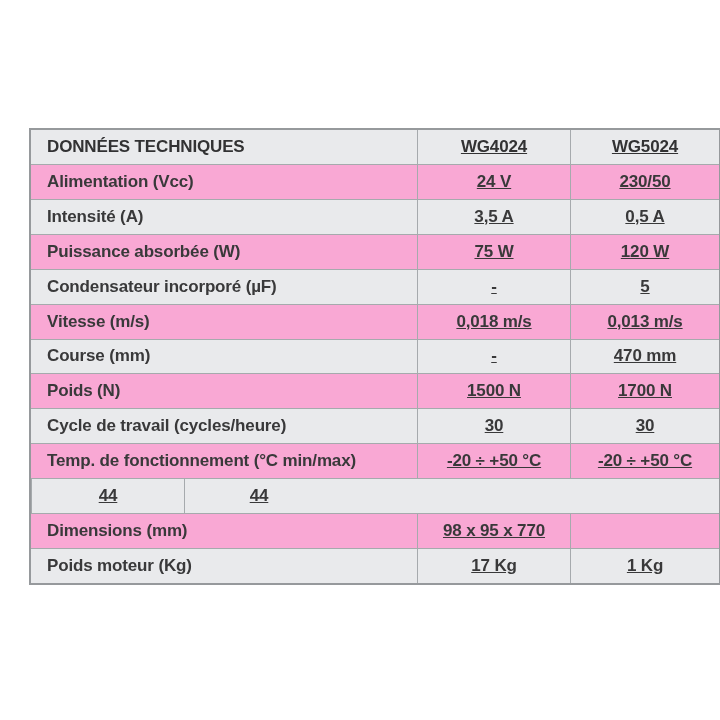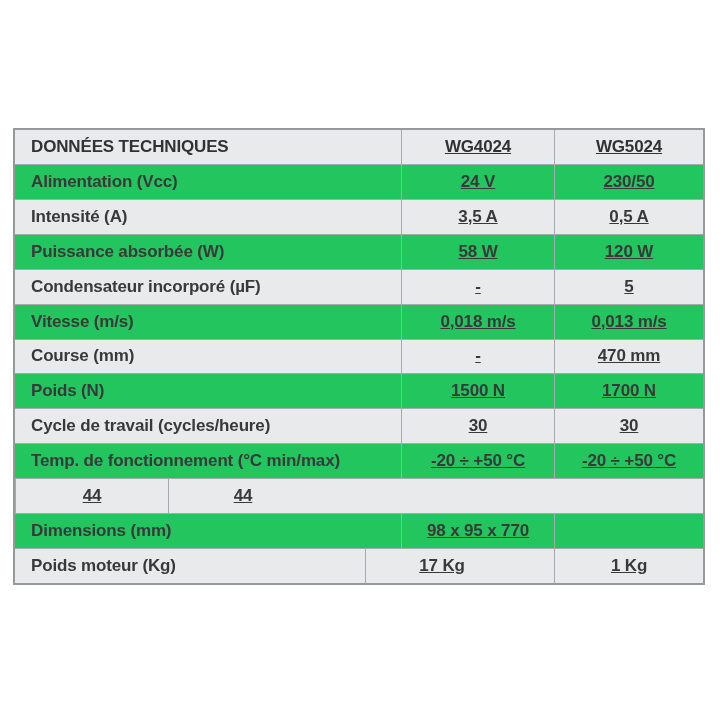--- a/index.html
+++ b/index.html
@@ -10,43 +10,42 @@
   .canvas {
     position: relative;
     width: 720px;
     height: 720px;
     background: #ffffff;
     font-family: "Liberation Sans", sans-serif;
     overflow: hidden;
   }
   .spec-table {
     position: absolute;
-    left: 13px;
+    left: 29px;
     top: 128px;
     width: 692px;
     height: 457px;
     box-sizing: border-box;
     border: 2px solid #96999c;
     display: flex;
     flex-direction: column;
     color: #39393a;
     font-weight: bold;
     font-size: 17px;
     letter-spacing: -0.15px;
   }
   .row {
     flex: 1 1 0;
     display: flex;
     align-items: stretch;
     border-bottom: 1px solid #a6aaad;
-    background: #22c55e;
+    background: #f9a8d4;
   }
   .row:last-child {
     border-bottom: none;
-    gap: 36px;
   }
   .row.alt {
     background: #e9eaec;
   }
   .cell {
     display: flex;
     align-items: center;
     box-sizing: border-box;
   }
   .cell.label {
@@ -89,21 +88,21 @@
     </div>
 
     <div class="row alt">
       <div class="cell label">Intensité (A)</div>
       <div class="cell val">3,5 A</div>
       <div class="cell val last">0,5 A</div>
     </div>
 
     <div class="row">
       <div class="cell label">Puissance absorbée (W)</div>
-      <div class="cell val">58 W</div>
+      <div class="cell val">75 W</div>
       <div class="cell val last">120 W</div>
     </div>
 
     <div class="row alt">
       <div class="cell label">Condensateur incorporé (µF)</div>
       <div class="cell val">-</div>
       <div class="cell val last">5</div>
     </div>
 
     <div class="row">

